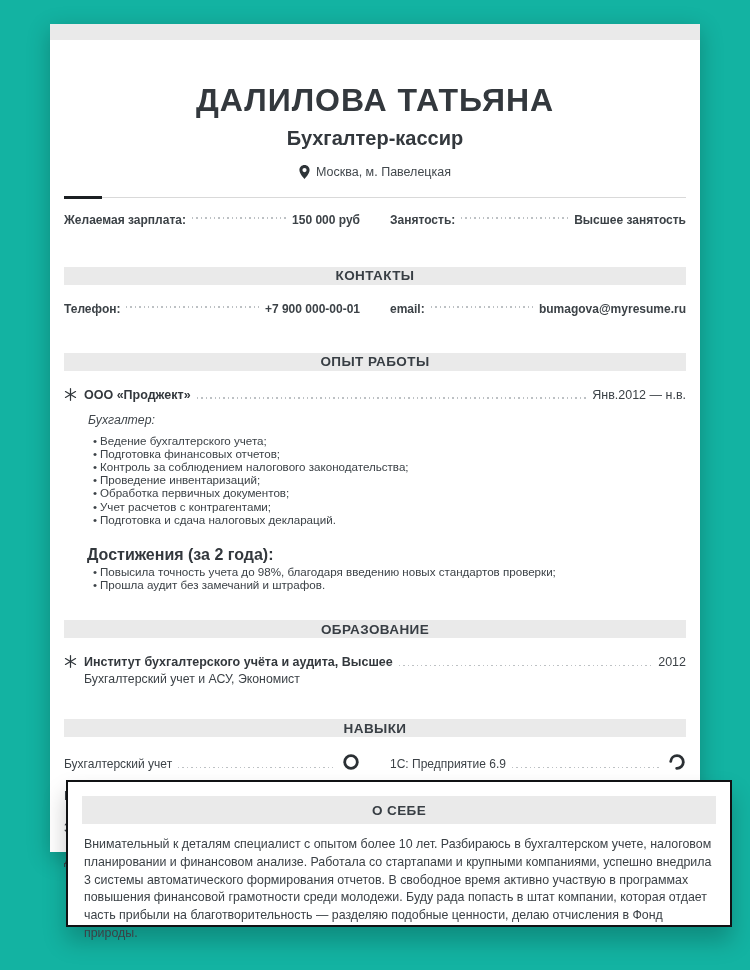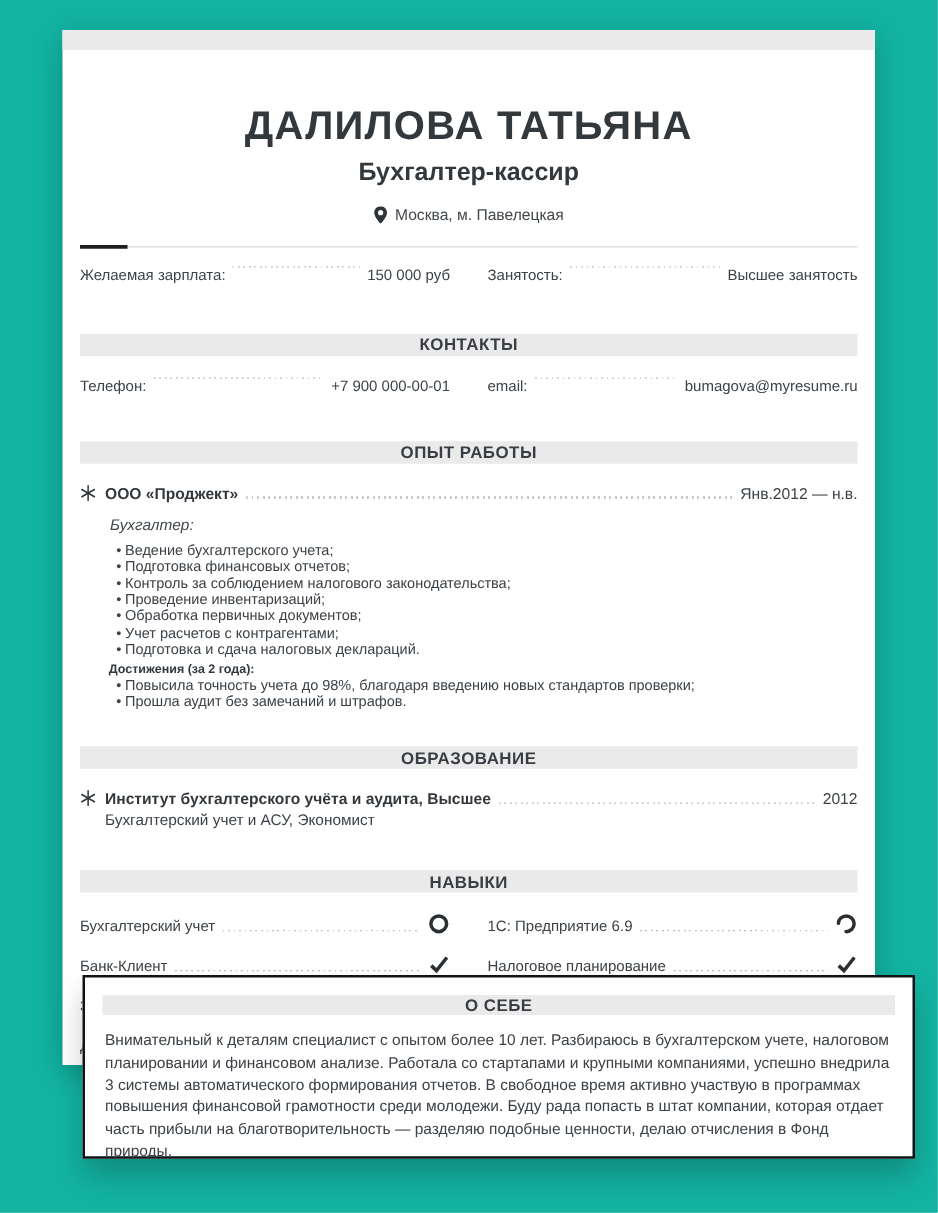--- a/index.html
+++ b/index.html
@@ -16,54 +16,54 @@
   .position{margin-top:9px;text-align:center;font-size:20px;font-weight:bold;color:#33383d;}
   .location{margin-top:15px;display:flex;justify-content:center;gap:6px;
             font-size:12.5px;color:#42484d;}
 
   .divider{margin-top:17px;position:relative;height:3px;}
   .divider-line{position:absolute;left:0;right:0;top:1px;height:1px;background:#d9d9d9;}
   .divider-accent{position:absolute;left:0;top:0;width:38px;height:3px;background:#1b1f22;}
 
   .two-col{display:grid;grid-template-columns:1fr 1fr;column-gap:30px;}
   .kv-row{margin-top:14px;}
-  .kv{display:flex;align-items:flex-start;font-size:12px;color:#3c4247;}
+  .kv{display:flex;align-items:center;font-size:12px;color:#3c4247;font-weight:bold;}
   .kv .label,.kv .value{white-space:nowrap;}
   .leader{flex:1 1 auto;height:1.4px;margin:0 6px 3px;
           background:repeating-linear-gradient(90deg,#bdc1c4 0 1.4px,transparent 1.4px 4.4px);}
 
   .section-bar{height:18px;background:#eaeaea;display:flex;align-items:center;justify-content:center;
                font-weight:bold;font-size:13.5px;letter-spacing:.4px;color:#383e44;}
   .mt-contacts{margin-top:40px;}
   .mt-xp{margin-top:37px;}
   .mt-edu{margin-top:29px;}
   .mt-skills{margin-top:33px;}
   .contacts-row{margin-top:17px;}
 
   .entry-head{display:flex;align-items:flex-end;margin-top:17px;font-size:12.5px;}
   .entry-head .ast{flex:0 0 auto;margin:0 7px 1px 0;}
   .entry-head .title{font-weight:bold;color:#33383d;white-space:nowrap;}
   .entry-head .dates{white-space:nowrap;}
   .role{margin:11px 0 0 24px;font-style:italic;font-size:12.3px;color:#41474c;}
   ul.bullets{margin:7px 0 0;padding:0;list-style:none;font-size:11.6px;color:#3c4247;}
   ul.bullets li{position:relative;padding-left:36px;line-height:13.2px;}
   ul.bullets li::before{content:"\2022";position:absolute;left:29px;top:0;}
-  .ach-title{margin:4px 0 0 23px;font-weight:bold;font-size:10px;color:#33383d;}
+  .ach-title{margin:20px 0 0 23px;font-weight:bold;font-size:16px;color:#33383d;}
   ul.bullets.ach{margin-top:1px;}
   .edu-spec{margin:3px 0 0 20px;font-size:12.3px;color:#3c4247;}
 
   .skills-grid{display:grid;grid-template-columns:1fr 1fr;column-gap:30px;row-gap:13px;margin-top:15px;}
   .skill{display:flex;align-items:flex-end;font-size:12px;height:19px;}
   .skill .label{white-space:nowrap;}
   .skill .icon{flex:0 0 auto;width:18px;height:18px;}
 
   .about-box{position:absolute;left:66px;top:780px;width:666px;height:147px;box-sizing:border-box;
              background:#ffffff;border:2px solid #101214;box-shadow:0 14px 22px rgba(0,0,0,.22);
              padding:12px 14px;}
-  .about-box .section-bar{margin-top:2px;height:16px;}
+  .about-box .section-bar{margin-top:2px;height:28px;}
   .about-text{margin:12px 2px 0;font-size:12.4px;line-height:17.8px;color:#3b4146;}
 
   svg{display:block;}
 </style>
 </head>
 <body>
 
 <div class="stage">
 
   <div class="page">

